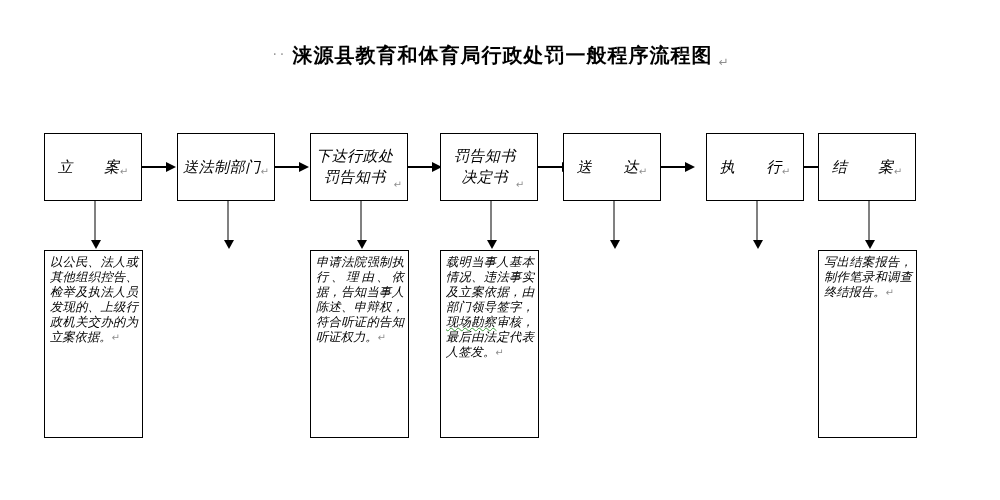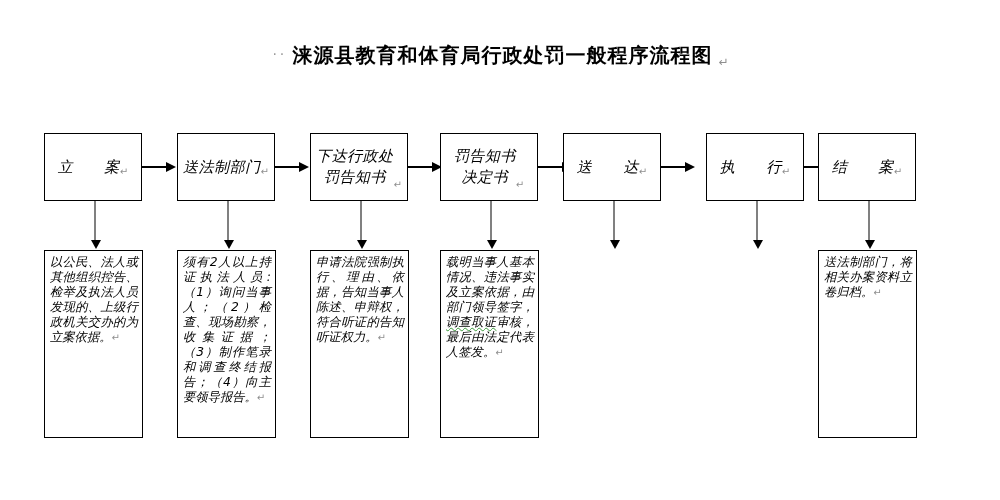--- a/index.html
+++ b/index.html
@@ -219,23 +219,20 @@
       <span class="stage-pilcrow">↵</span>
     </div>
     <div class="h-arrow">
       <div class="shaft"></div>
       <div class="head"></div>
     </div>
     <div class="v-arrow">
       <div class="shaft"></div>
       <div class="head"></div>
     </div>
-    <div class="desc-box">
-      <div class="desc-text"><span>须有2人以上持证执法人员:（1）询问当事人；（2）检查、现场勘察，收集证据；（3）制作笔录和调查终结报告；（4）向主要领导报告。</span><span class="desc-pilcrow">↵</span></div>
-    </div>
   </div>
 
   <div class="column" style="left:310px;">
     <div class="stage-box">
       <div class="stage-label">下达行政处
 罚告知书</div>
       <span class="stage-pilcrow" style="align-self:flex-end; margin-bottom:14px;">↵</span>
     </div>
     <div class="h-arrow">
       <div class="shaft"></div>
@@ -258,21 +255,21 @@
     </div>
     <div class="h-arrow">
       <div class="shaft"></div>
       <div class="head"></div>
     </div>
     <div class="v-arrow">
       <div class="shaft"></div>
       <div class="head"></div>
     </div>
     <div class="desc-box">
-      <div class="desc-text"><span>载明当事人基本情况、违法事实及立案依据，由部门领导签字，<span class="squiggle">调查取证</span>审核，最后由法定代表人签发。</span><span class="desc-pilcrow">↵</span></div>
+      <div class="desc-text"><span>载明当事人基本情况、违法事实及立案依据，由部门领导签字，<span class="squiggle">现场勘察</span>审核，最后由法定代表人签发。</span><span class="desc-pilcrow">↵</span></div>
     </div>
   </div>
 
   <div class="column" style="left:563px;">
     <div class="stage-box">
       <div class="stage-label">送　　达</div>
       <span class="stage-pilcrow">↵</span>
     </div>
     <div class="h-arrow">
       <div class="shaft"></div>
@@ -302,17 +299,17 @@
   <div class="column" style="left:818px;">
     <div class="stage-box">
       <div class="stage-label">结　　案</div>
       <span class="stage-pilcrow">↵</span>
     </div>
     <div class="v-arrow">
       <div class="shaft"></div>
       <div class="head"></div>
     </div>
     <div class="desc-box">
-      <div class="desc-text"><span>送法制部门，将相关办案资料立卷归档。</span><span class="desc-pilcrow">↵</span></div>
+      <div class="desc-text"><span>写出结案报告，制作笔录和调查终结报告。</span><span class="desc-pilcrow">↵</span></div>
     </div>
   </div>
 
 </div>
 
 </body></html>

